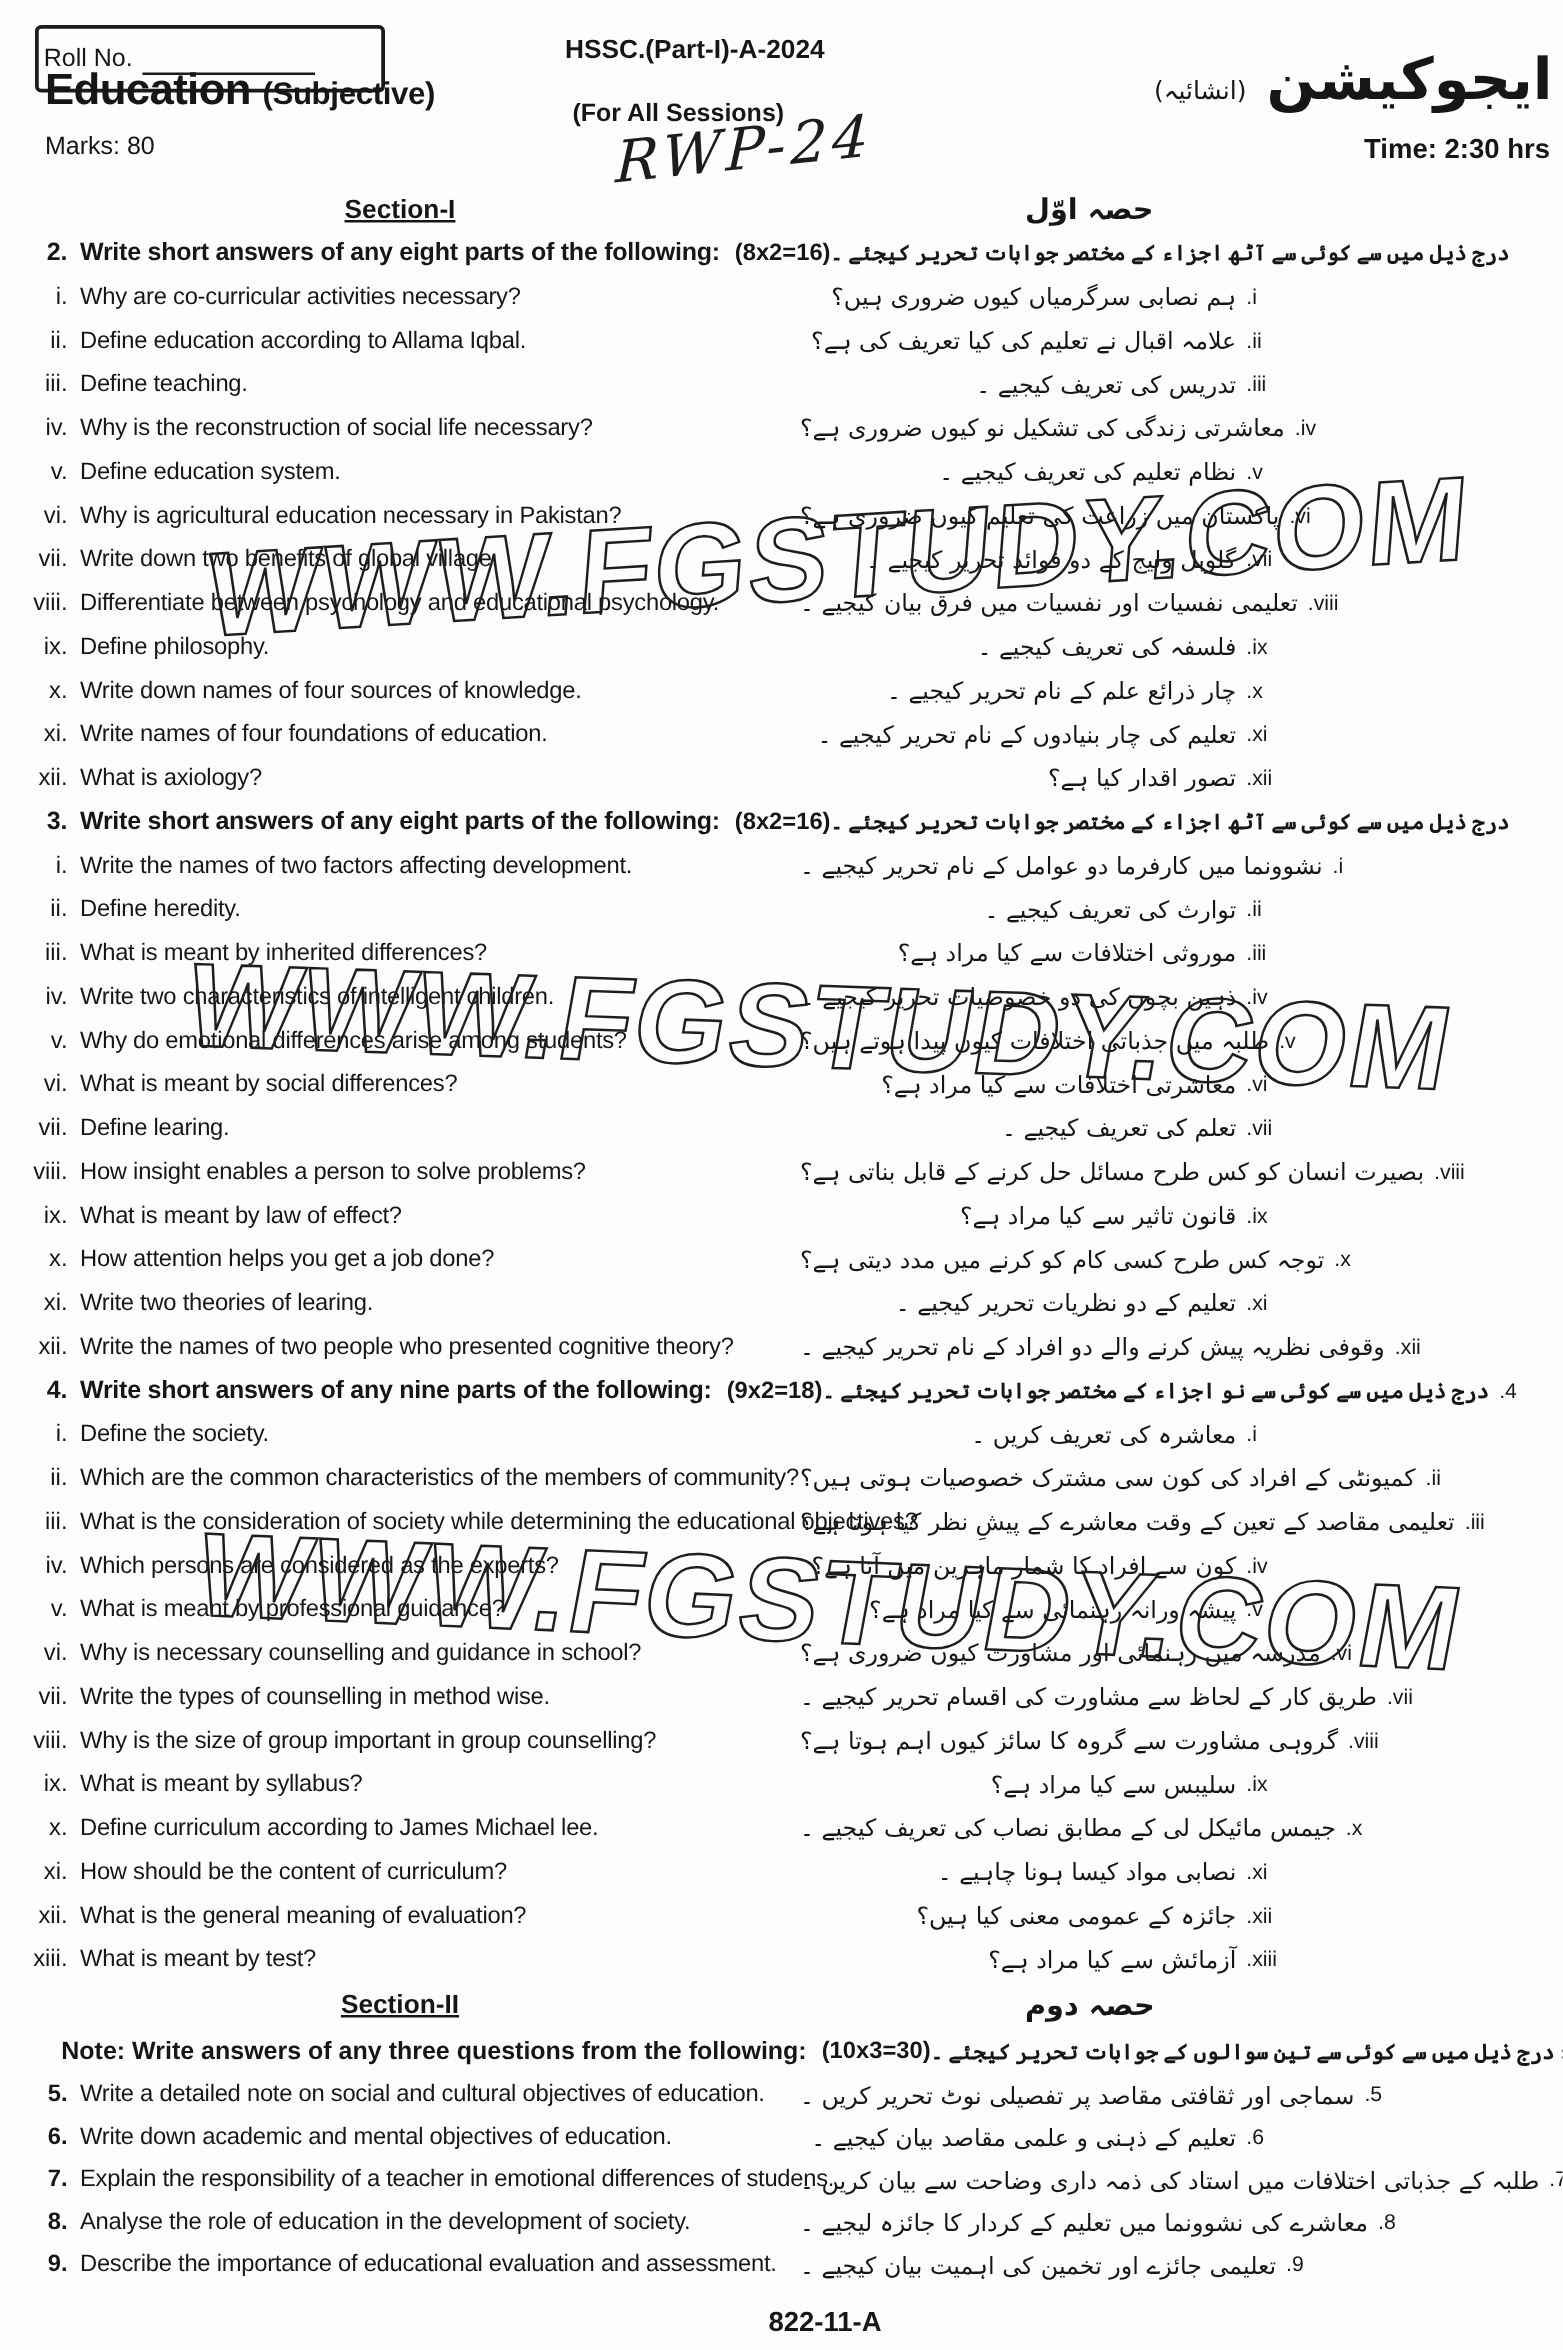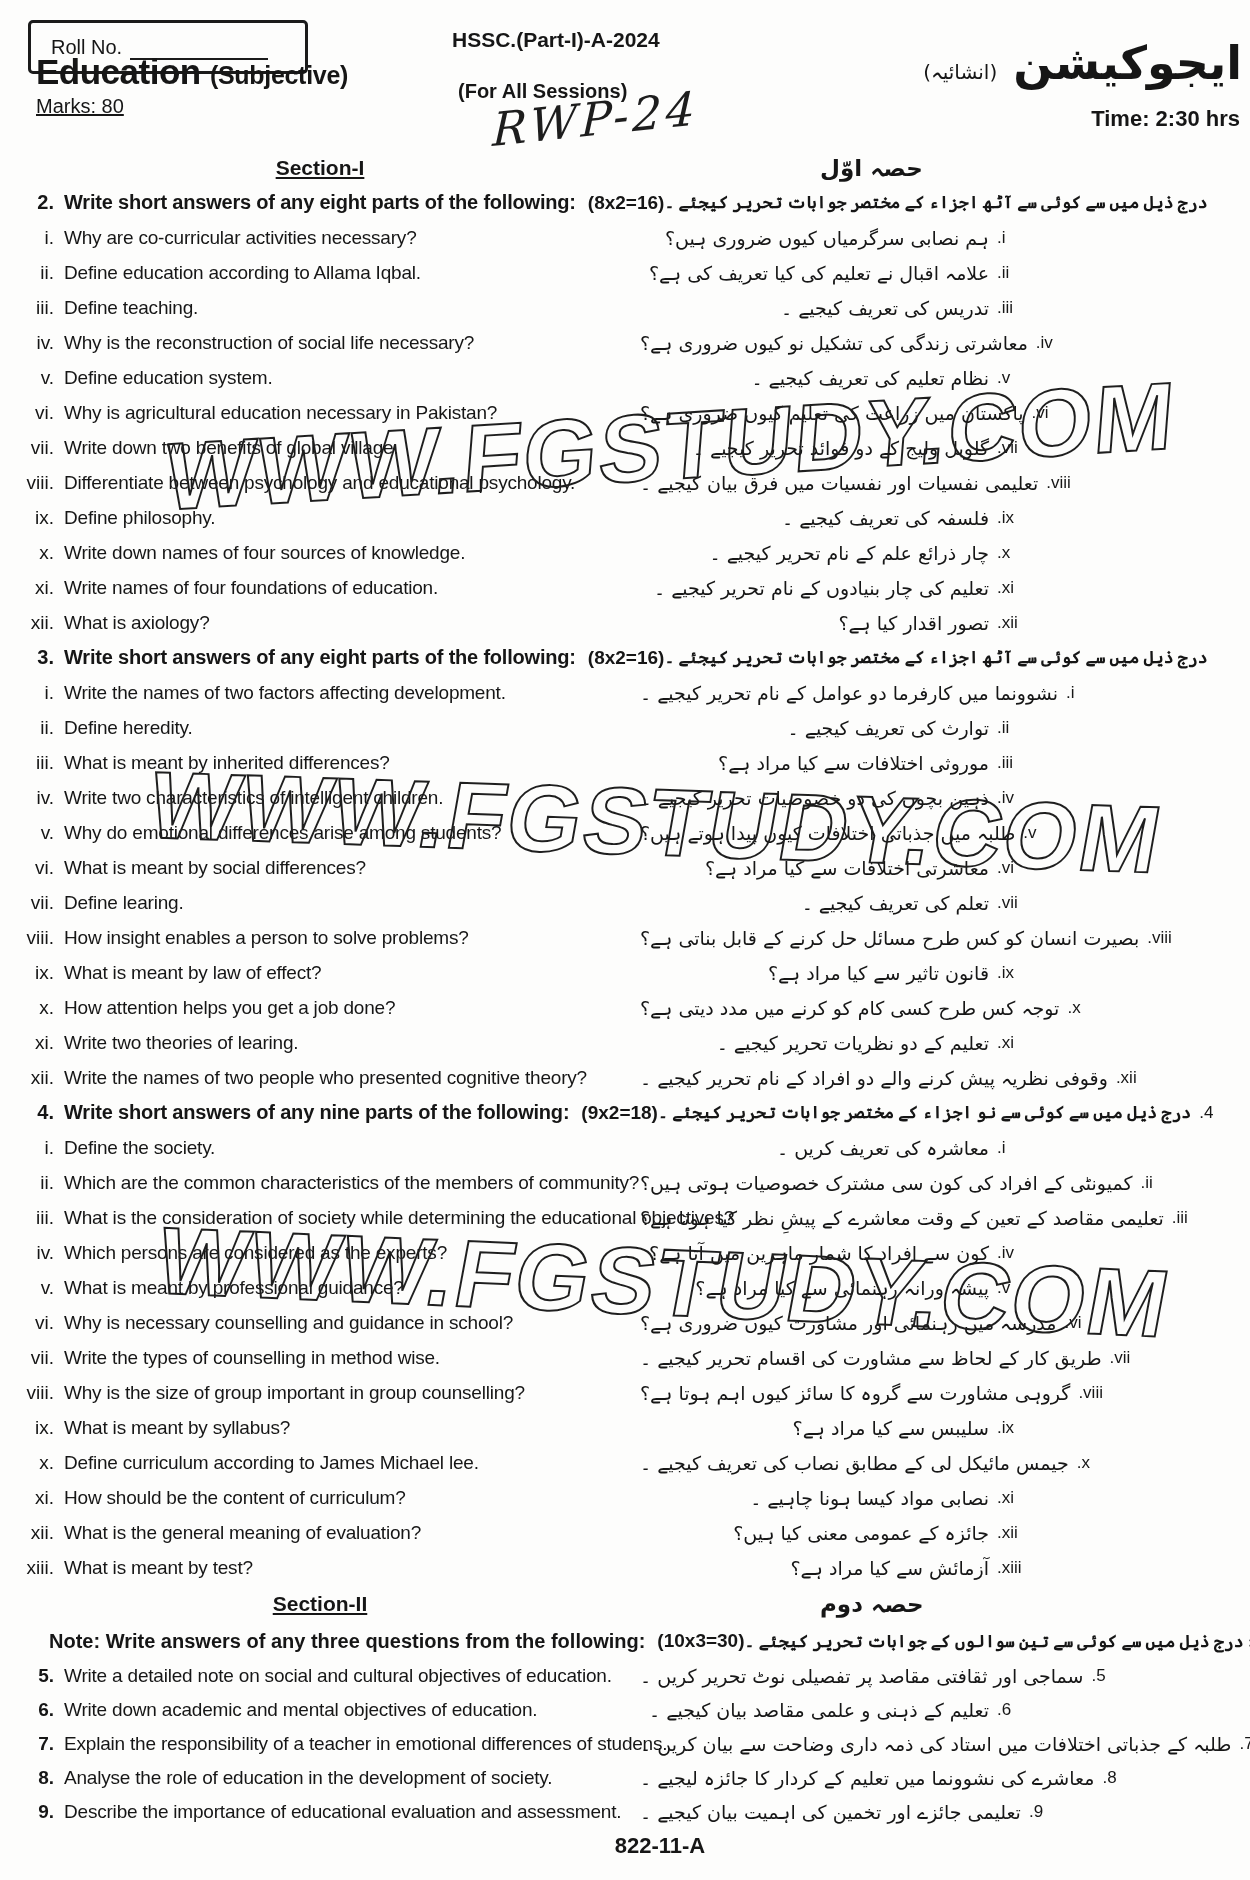--- a/index.html
+++ b/index.html
@@ -3,30 +3,30 @@
 <meta charset="utf-8">
 <style>
   html,body{margin:0;padding:0;}
   body{
     width:1250px;height:1880px;position:relative;background:#fdfdfc;
     font-family:"Liberation Sans",sans-serif;color:#161616;overflow:hidden;
   }
   
   .hdr-abs{position:absolute;}
   .rollbox{left:28px;top:20px;width:280px;height:54px;border:3px solid #1b1b1b;border-radius:5px;
-    display:flex;align-items:center;padding-left:20px;box-sizing:border-box;}
+    display:flex;align-items:center;padding-left:4px;box-sizing:border-box;}
   .rollbox .lbl{font-size:20px;}
   .rollbox .line{display:inline-block;width:138px;border-bottom:2px solid #1b1b1b;height:24px;margin-left:8px;}
   .paper-code{left:452px;top:28px;font-size:21px;font-weight:bold;}
   .subject-en{left:36px;top:52px;font-size:35px;font-weight:bold;letter-spacing:-0.5px;}
   .subject-en .sub{font-size:25px;font-weight:bold;letter-spacing:-0.3px;}
   .sessions{left:458px;top:80px;font-size:20px;font-weight:bold;}
   .subject-ur{right:8px;top:36px;direction:rtl;font-family:"DejaVu Sans",sans-serif;font-size:46px;font-weight:bold;white-space:nowrap;text-align:center;}
   .subject-ur .sub{font-size:20px;font-weight:normal;}
-  .marks-line{left:36px;top:95px;font-size:20px;text-decoration:underline;}
+  .marks-line{left:36px;top:106px;font-size:20px;}
   .time-line{right:10px;top:106px;font-size:22px;font-weight:bold;}
   .handwriting{left:492px;top:92px;font-family:"DejaVu Serif",serif;font-style:italic;font-size:46px;
     transform:rotate(-6deg) skewX(-8deg);letter-spacing:4px;color:#1d1d1d;white-space:nowrap;}
   
   .wm{position:absolute;z-index:6;pointer-events:none;white-space:nowrap;
     font-family:"Liberation Sans",sans-serif;font-weight:bold;font-size:95px;letter-spacing:2px;
     color:transparent;-webkit-text-stroke:2px #1e1e1e;}
   .wm1{left:165px;top:392px;transform:rotate(-3.5deg) skewX(-8deg);}
   .wm2{left:150px;top:768px;transform:rotate(2deg) skewX(-8deg);}
   .wm3{left:158px;top:1228px;transform:rotate(2.5deg) skewX(-8deg);}
@@ -46,21 +46,21 @@
   .u-group{flex:1;display:flex;direction:rtl;margin-right:205px;align-items:center;}
   .u-head{font-family:Liberation Serif, serif;font-size:17px;font-weight:bold;white-space:nowrap;}
   
   .sec-row{display:flex;height:35px;align-items:center;}
   .sec-en{width:640px;text-align:center;font-weight:bold;font-size:21px;text-decoration:underline;}
   .sec-ur{font-family:"DejaVu Sans",sans-serif;font-size:23px;font-weight:bold;margin-left:180px;direction:rtl;}
   .note-row{display:flex;height:36px;align-items:center;padding-left:21px;}
   .note-en{font-weight:bold;font-size:20px;margin-left:28px;white-space:nowrap;}
   .bigq .e-text{white-space:nowrap;}
   .bigq{height:34px;}
-  .footer-row{height:32px;text-align:center;padding-left:70px;font-size:22px;font-weight:bold;margin-top:4px;}
+  .footer-row{height:32px;text-align:center;padding-left:70px;font-size:22px;font-weight:bold;margin-top:16px;}
   .sec1-wrap{height:35px;}
 </style>
 </head>
 <body>
 
 <div>
 
   <div class="wm wm1">WWW.FGSTUDY.COM</div>
   <div class="wm wm2">WWW.FGSTUDY.COM</div>
   <div class="wm wm3">WWW.FGSTUDY.COM</div>

